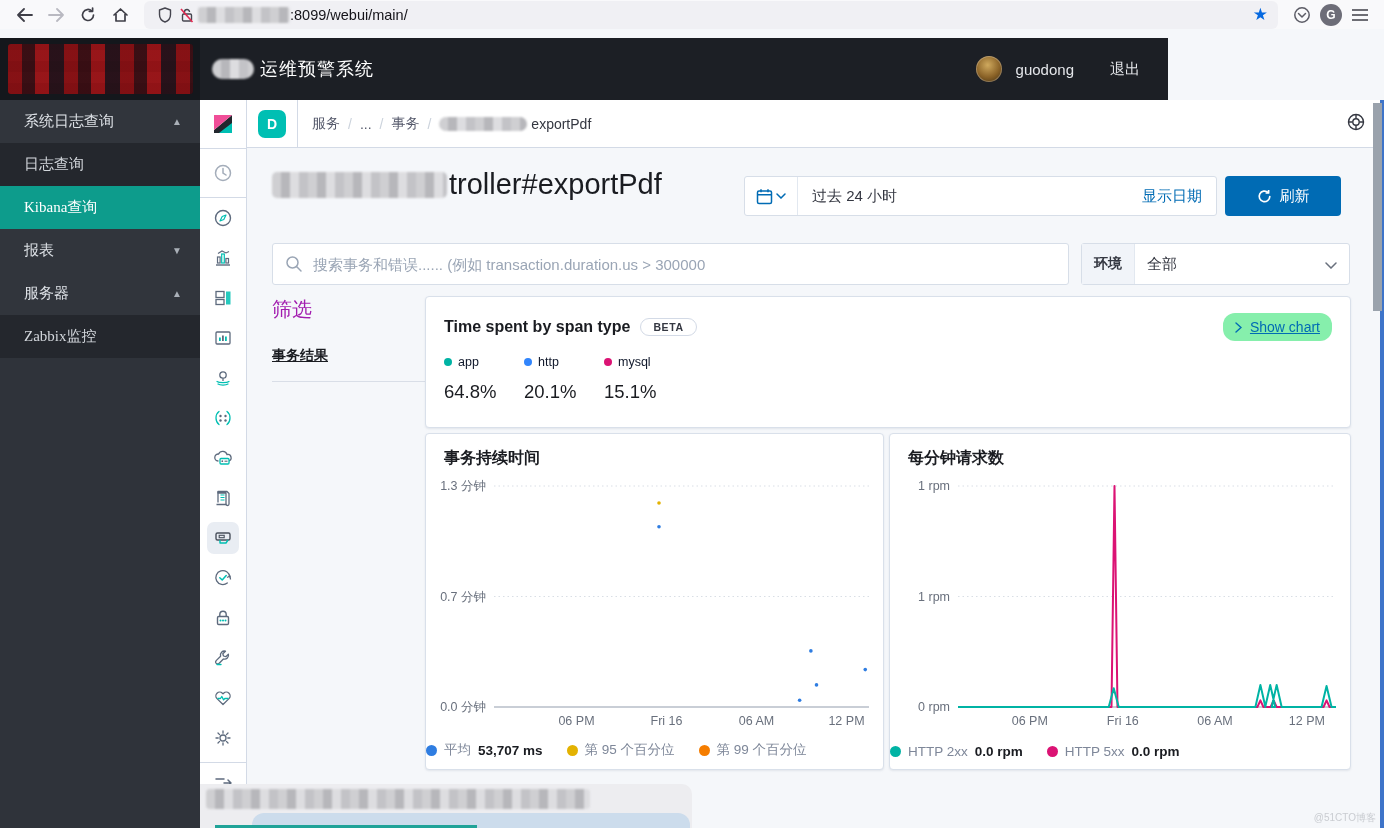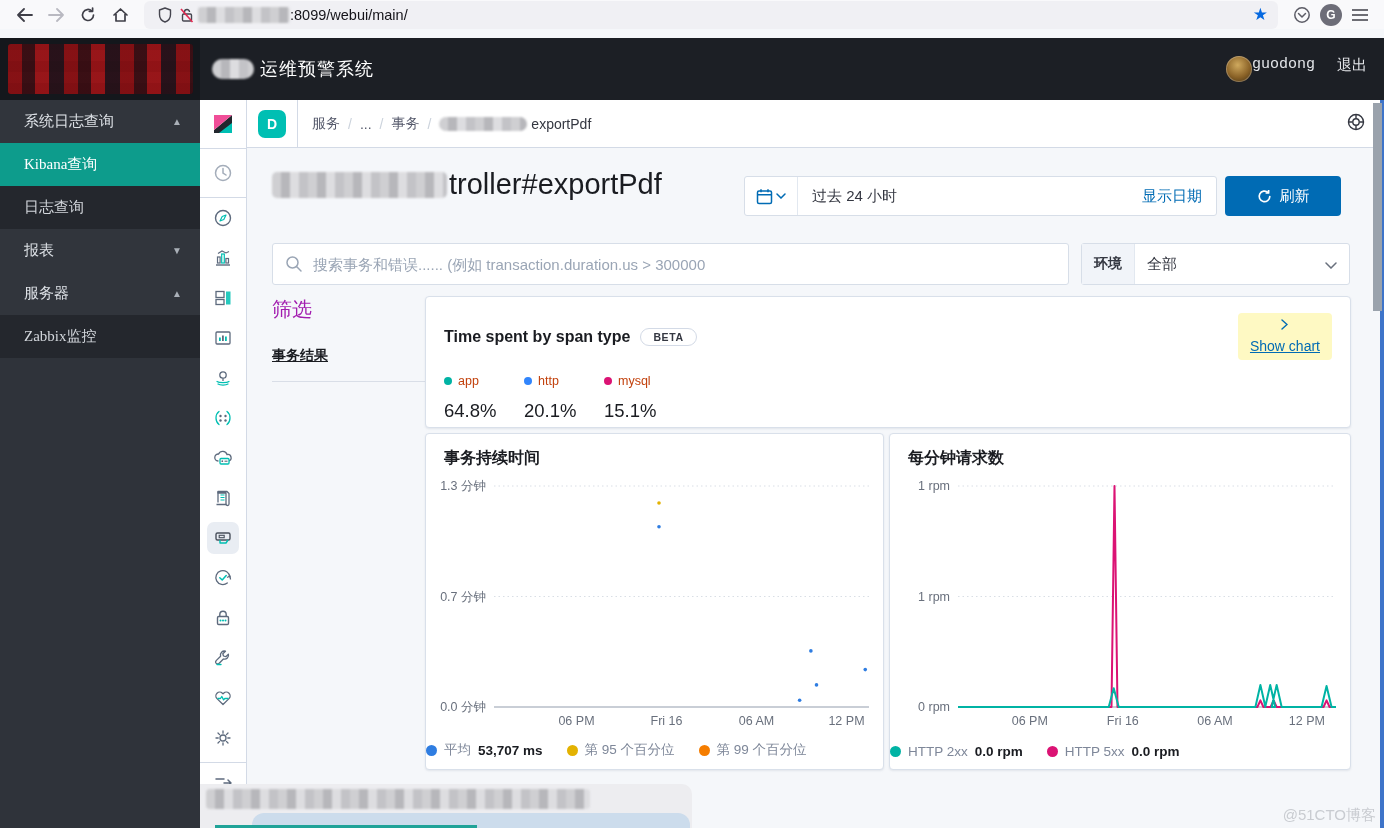--- a/index.html
+++ b/index.html
@@ -9,30 +9,30 @@
   .browser-bar{position:absolute;left:0;top:0;width:1384px;height:29px;background:#f9f9fb;display:flex;align-items:center;padding:0 10px;box-sizing:border-box;gap:4px;}
   .b-ico{width:28px;height:28px;display:flex;align-items:center;justify-content:center;border-radius:4px;color:#45454f;flex:0 0 auto;cursor:pointer;}
   .b-ico svg{display:block}
   .urlbar{flex:1;height:28px;background:#f0f0f4;border-radius:6px;display:flex;align-items:center;padding:0 10px;margin:0 6px;cursor:text;}
   .url-text{font-size:14.5px;color:#15141a;white-space:nowrap;}
   .redact{display:inline-block;background:repeating-linear-gradient(90deg,#cfcfd2 0 9px,#b7b7bb 9px 18px,#dddde0 18px 27px,#c3c3c7 27px 36px);filter:blur(1.2px);border-radius:3px;vertical-align:middle;}
   .star{margin-left:auto;color:#0669e0;font-size:17px;cursor:pointer;}
   .g-badge{width:22px;height:22px;border-radius:50%;background:#6d6d78;color:#fff;font-size:12px;font-weight:bold;display:flex;align-items:center;justify-content:center;cursor:pointer;}
 
   
-  .app-header{position:absolute;left:0;top:38px;width:1384px;height:62px;background:#1c1f25;display:flex;align-items:center;font-family:Liberation Mono, monospace;}
+  .app-header{position:absolute;left:0;top:38px;width:1168px;height:62px;background:#1c1f25;display:flex;align-items:center;}
   .logo-zone{width:200px;height:62px;position:relative;background:#14171c;flex:0 0 auto;}
   .logo-px{position:absolute;left:8px;top:6px;width:185px;height:50px;border-radius:3px;background:
     repeating-linear-gradient(90deg,rgba(150,16,20,.85) 0 14px,rgba(60,14,20,.9) 14px 27px,rgba(178,21,24,.8) 27px 41px,rgba(40,18,26,.92) 41px 56px),
     repeating-linear-gradient(0deg,rgba(0,0,0,.38) 0 11px,rgba(255,40,40,.12) 11px 22px);
     filter:blur(.6px);}
   .app-title-wrap{display:flex;align-items:center;gap:6px;margin-left:12px;}
   .hdr-redact{width:42px;height:20px;border-radius:10px;}
   .app-title{color:#fff;font-size:18px;letter-spacing:1px;}
-  .hdr-right{margin-left:auto;display:flex;align-items:flex-start;padding-right:17px;}
+  .hdr-right{margin-left:auto;display:flex;align-items:center;gap:14px;padding-right:28px;}
   .avatar{width:26px;height:26px;border-radius:50%;background:radial-gradient(circle at 45% 35%,#cfa95e,#8a6227 55%,#3c2b10);box-shadow:inset 0 0 0 1px rgba(255,255,255,.25);cursor:pointer;}
   .hdr-user{color:#e4e6ea;font-size:15px;cursor:pointer;}
   .hdr-logout{color:#e4e6ea;font-size:15px;margin-left:22px;cursor:pointer;}
 
   
   .side-nav{position:absolute;left:0;top:100px;width:200px;height:728px;background:#2f333a;font-family:Liberation Serif, serif;}
   .nav-item{height:43px;display:flex;align-items:center;padding:0 18px 0 24px;font-size:15px;color:#dde1e6;cursor:pointer;box-sizing:border-box;}
   .nav-item.section{background:#31353c;}
   .nav-item.sub{background:#24272d;color:#d3d7dc;}
   .nav-item.active{background:#0d9c8c;color:#fff;}
@@ -80,46 +80,46 @@
   .filter-col{position:absolute;left:25px;top:196px;width:155px;}
   .filter-h{font-size:20px;color:#a21caf;}
   .filter-s{font-size:14px;font-weight:bold;color:#1a1c21;margin-top:24px;text-decoration:underline;}
   .filter-div{width:165px;border-top:1px solid #d9dee7;margin-top:16px;}
 
   .panel{background:#fff;border:1px solid #d9e0ea;border-radius:4px;box-shadow:0 1px 2px rgba(152,162,179,.2);box-sizing:border-box;position:absolute;}
   .span-panel{left:178px;top:196px;width:926px;height:132px;padding:16px 18px;}
   .span-head{display:flex;align-items:center;}
   .span-title{font-size:16px;font-weight:bold;color:#1a1c21;}
   .beta-pill{margin-left:10px;border:1px solid #d3dae6;border-radius:14px;padding:2px 12px;font-size:10.5px;font-weight:bold;letter-spacing:.6px;color:#343741;}
-  .show-chart{margin-left:auto;background:#fef9c3;border-radius:4px;padding:6px 12px;display:flex;align-items:center;gap:8px;cursor:pointer;flex-direction:column;}
+  .show-chart{margin-left:auto;background:#86efac;border-radius:12px;padding:6px 12px;display:flex;align-items:center;gap:8px;cursor:pointer;}
   .show-chart span{color:#006bb4;font-size:14px;text-decoration:underline;}
   .span-legend{display:flex;margin-top:14px;}
   .span-leg-item{width:80px;display:flex;align-items:center;gap:6px;cursor:pointer;}
   .span-dot{width:8px;height:8px;border-radius:50%;display:inline-block;}
-  .span-leg-label{font-size:12.5px;color:#c2410c;}
+  .span-leg-label{font-size:12.5px;color:#0f172a;}
   .span-values{display:flex;margin-top:12px;}
   .span-val{width:80px;font-size:18.5px;color:#1a1c21;font-weight:500;}
 
   .chart-panel{top:333px;height:337px;}
   .chart-left{left:178px;width:459px;}
   .chart-right{left:642px;width:462px;}
   .chart-title{position:absolute;left:18px;top:14px;font-size:16px;font-weight:bold;color:#1a1c21;}
   .chart-body{position:absolute;left:8px;right:8px;top:44px;bottom:40px;}
   .chart-legend{position:absolute;left:0;right:0;bottom:10px;display:flex;justify-content:flex-start;gap:24px;font-size:13.5px;}
   .lg-item{display:flex;align-items:center;gap:7px;cursor:pointer;}
   .lg-dot{width:11px;height:11px;border-radius:50%;display:inline-block;}
   .lg-label{color:#7e8799;}
   .lg-value{color:#1a1c21;font-weight:600;}
 
   
   .status-zone{position:absolute;left:200px;bottom:0;width:492px;height:44px;background:#ededf0;border-top-right-radius:10px;}
   .status-redact{position:absolute;left:6px;top:5px;width:384px;height:20px;border-radius:4px;}
   .status-blue{position:absolute;left:52px;bottom:0;width:438px;height:15px;background:#ccdcec;border-radius:12px 12px 0 0;}
   .status-teal{position:absolute;left:215px;bottom:0;width:262px;height:3px;background:#20a398;}
-  .watermark{position:absolute;right:8px;bottom:3px;font-size:15px;color:#c9ccd1;}
+  .watermark{position:absolute;right:8px;bottom:3px;font-size:10px;color:#c9ccd1;}
   .sb-track{position:absolute;right:0;top:100px;width:4px;height:728px;background:#3e74c9;}
   .sb-thumb{position:absolute;right:2px;top:103px;width:9px;height:208px;background:#9aa2ac;cursor:pointer;}
 </style>
 </head>
 <body>
 
 <div class="stage">
 
   <div class="browser-bar">
     <div class="b-ico">
@@ -187,25 +187,25 @@
       <span class="hdr-user">guodong</span>
       <span class="hdr-logout">退出</span>
     </div>
   </div>
 
   <div class="side-nav">
     <div class="nav-item section">
         <span>系统日志查询</span>
         <span class="nav-arrow">▲</span>
       </div>
+    <div class="nav-item sub">
+        <span>日志查询</span>
+      </div>
     <div class="nav-item active">
         <span>Kibana查询</span>
-      </div>
-    <div class="nav-item sub">
-        <span>日志查询</span>
       </div>
     <div class="nav-item section">
         <span>报表</span>
         <span class="nav-arrow">▼</span>
       </div>
     <div class="nav-item section">
         <span>服务器</span>
         <span class="nav-arrow">▲</span>
       </div>
     <div class="nav-item sub">

